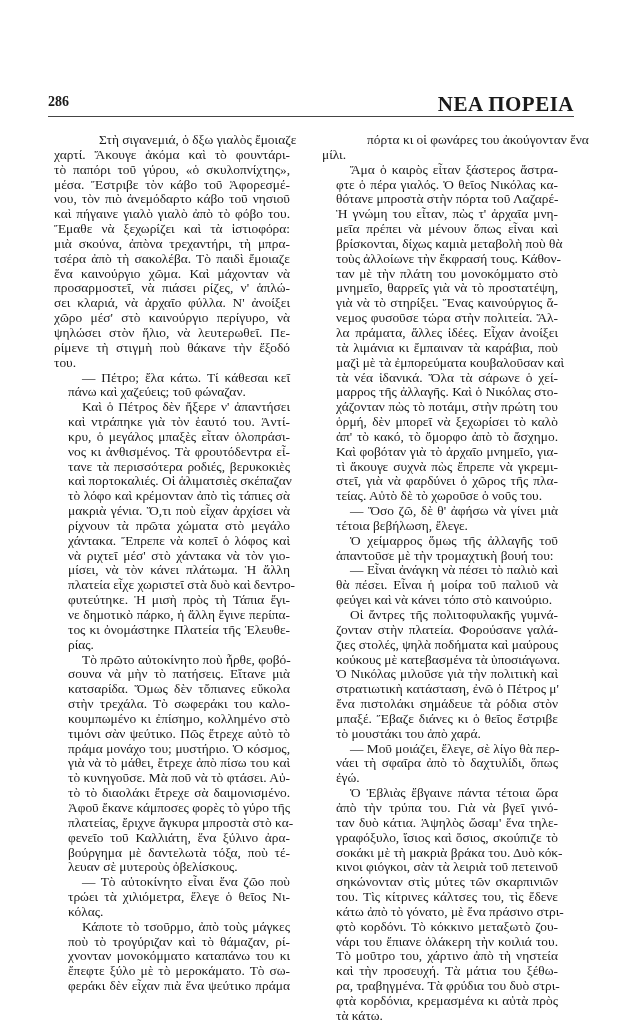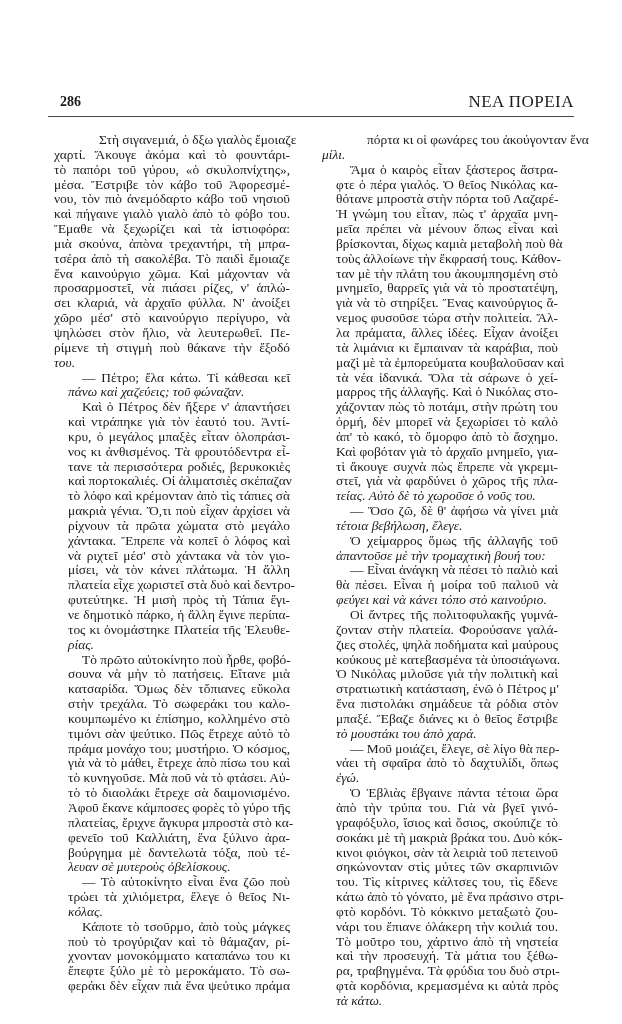--- a/index.html
+++ b/index.html
@@ -23,29 +23,28 @@
       height: 22px;
       border-bottom: 1px solid #444;
     }
     .page-number {
       position: absolute;
       left: 0;
       top: 0;
       font-family: "Liberation Serif", serif;
       font-weight: bold;
       font-size: 14px;
-      margin-left: 12px;
     }
     .journal-title {
       position: absolute;
       right: 0;
       top: -2px;
       font-family: "Liberation Serif", serif;
-      font-weight: normal;
-      font-size: 17px;
+      font-weight: bold;
+      font-size: 21px;
       letter-spacing: 0.5px;
     }
     .column {
       position: absolute;
       top: 133px;
       width: 236px;
       font-family: "Liberation Serif", serif;
       font-size: 13.4px;
       line-height: 14.85px;
       text-align: justify;
@@ -59,21 +58,20 @@
     }
     .para.no-indent { text-indent: 0; }
     .line {
       display: block;
       text-align: justify;
       text-align-last: justify;
       white-space: nowrap;
     }
     .line.last {
       text-align-last: left;
-      font-style: italic;
     }
     .para .line:first-child {
       padding-left: 14px;
     }
     .para.no-indent .line:first-child {
       padding-left: 0;
       margin-left: 45px;
     }
   </style>
 </head>
@@ -162,21 +160,21 @@
       <span class="line last">μίλι.</span>
     </p>
     <p class="para">
       <span class="line">Ἅμα ὁ καιρὸς εἶταν ξάστερος ἄστρα-</span>
       <span class="line">φτε ὁ πέρα γιαλός. Ὁ θεῖος Νικόλας κα-</span>
       <span class="line">θότανε μπροστὰ στὴν πόρτα τοῦ Λαζαρέ-</span>
       <span class="line">Ἡ γνώμη του εἶταν, πὼς τ' ἀρχαῖα μνη-</span>
       <span class="line">μεῖα πρέπει νὰ μένουν ὅπως εἶναι καὶ</span>
       <span class="line">βρίσκονται, δίχως καμιὰ μεταβολὴ ποὺ θὰ</span>
       <span class="line">τοὺς ἀλλοίωνε τὴν ἔκφρασή τους. Κάθον-</span>
-      <span class="line">ταν μὲ τὴν πλάτη του ἀκουμπησμένη στὸ</span>
+      <span class="line">ταν μὲ τὴν πλάτη του μονοκόμματο στὸ</span>
       <span class="line">μνημεῖο, θαρρεῖς γιὰ νὰ τὸ προστατέψη,</span>
       <span class="line">γιὰ νὰ τὸ στηρίξει. Ἕνας καινούργιος ἄ-</span>
       <span class="line">νεμος φυσοῦσε τώρα στὴν πολιτεία. Ἄλ-</span>
       <span class="line">λα πράματα, ἄλλες ἰδέες. Εἶχαν ἀνοίξει</span>
       <span class="line">τὰ λιμάνια κι ἔμπαιναν τὰ καράβια, ποὺ</span>
       <span class="line">μαζὶ μὲ τὰ ἐμπορεύματα κουβαλοῦσαν καὶ</span>
       <span class="line">τὰ νέα ἰδανικά. Ὅλα τὰ σάρωνε ὁ χεί-</span>
       <span class="line">μαρρος τῆς ἀλλαγῆς. Καὶ ὁ Νικόλας στο-</span>
       <span class="line">χάζονταν πὼς τὸ ποτάμι, στὴν πρώτη του</span>
       <span class="line">ὁρμή, δὲν μπορεῖ νὰ ξεχωρίσει τὸ καλὸ</span>
@@ -211,20 +209,21 @@
       <span class="line last">τὸ μουστάκι του ἀπὸ χαρά.</span>
     </p>
     <p class="para">
       <span class="line">— Μοῦ μοιάζει, ἔλεγε, σὲ λίγο θὰ περ-</span>
       <span class="line">νάει τὴ σφαῖρα ἀπὸ τὸ δαχτυλίδι, ὅπως</span>
       <span class="line last">ἐγώ.</span>
     </p>
     <p class="para">
       <span class="line">Ὁ Ἐβλιὰς ἔβγαινε πάντα τέτοια ὥρα</span>
       <span class="line">ἀπὸ τὴν τρύπα του. Γιὰ νὰ βγεῖ γινό-</span>
+      <span class="line">ταν δυὸ κάτια. Ἀψηλὸς ὥσαμ' ἕνα τηλε-</span>
       <span class="line">γραφόξυλο, ἴσιος καὶ ὅσιος, σκούπιζε τὸ</span>
       <span class="line">σοκάκι μὲ τὴ μακριὰ βράκα του. Δυὸ κόκ-</span>
       <span class="line">κινοι φιόγκοι, σὰν τὰ λειριὰ τοῦ πετεινοῦ</span>
       <span class="line">σηκώνονταν στὶς μύτες τῶν σκαρπινιῶν</span>
       <span class="line">του. Τὶς κίτρινες κάλτσες του, τὶς ἔδενε</span>
       <span class="line">κάτω ἀπὸ τὸ γόνατο, μὲ ἕνα πράσινο στρι-</span>
       <span class="line">φτὸ κορδόνι. Τὸ κόκκινο μεταξωτὸ ζου-</span>
       <span class="line">νάρι του ἔπιανε ὁλάκερη τὴν κοιλιά του.</span>
       <span class="line">Τὸ μοῦτρο του, χάρτινο ἀπὸ τὴ νηστεία</span>
       <span class="line">καὶ τὴν προσευχή. Τὰ μάτια του ξέθω-</span>

